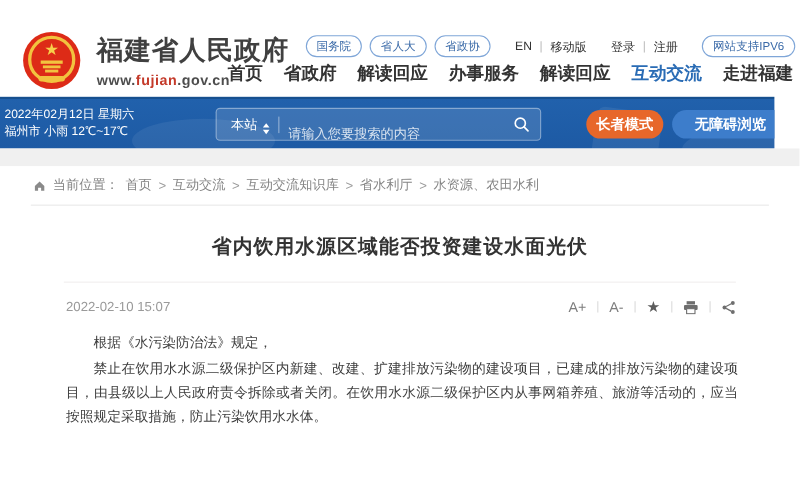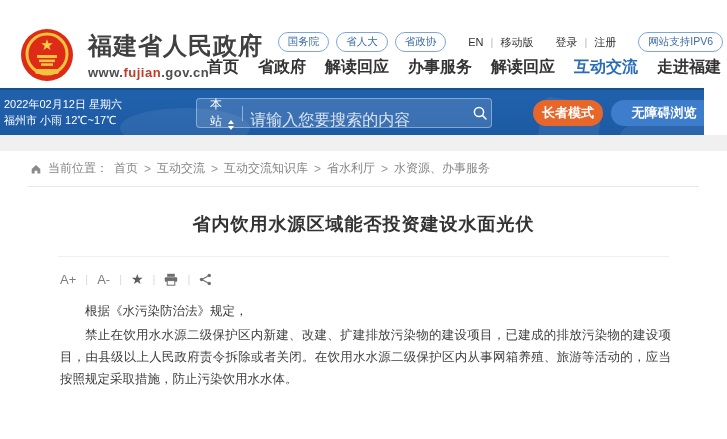--- a/index.html
+++ b/index.html
@@ -46,21 +46,21 @@
                border-radius:4px; display:flex; align-items:center; color:#fff; }
   .scope { display:flex; align-items:flex-end; gap:5px; padding:0 8px 0 13px;
            font-size:12px; cursor:pointer; }
   .sort-arrows { display:flex; flex-direction:column; gap:2px; }
   .tri-up { width:0; height:0; border-left:3.5px solid transparent; border-right:3.5px solid transparent;
             border-bottom:4px solid #fff; }
   .tri-down { width:0; height:0; border-left:3.5px solid transparent; border-right:3.5px solid transparent;
               border-top:4px solid #fff; }
   .vsep { width:1px; height:15px; background:rgba(255,255,255,.45); }
   .search-input { flex:1; background:transparent; border:none; outline:none; color:#fff;
-                  font-size:16px; padding:0 8px; font-family:Liberation Mono, monospace;margin-top:16px; }
+                  font-size:12px; padding:0 8px; font-family:Liberation Sans, sans-serif;margin-top:16px; }
   .search-input::placeholder { color:rgba(255,255,255,.8); }
   .search-btn { width:34px; height:28px; display:flex; align-items:center; justify-content:center;
                 cursor:pointer; background:transparent; border:none; }
 
   .banner-btn { position:absolute; top:10px; height:26px; border:none; border-radius:14px;
                 color:#fff; font-size:13px; font-weight:bold; cursor:pointer;
                 display:flex; align-items:center; justify-content:center;
                 font-family:"Liberation Sans",sans-serif; }
   .elder { left:533px; width:70px; background:#e7672a; }
   .access { left:611px; width:106px; background:#3d7dcb; }
@@ -180,28 +180,29 @@
     </svg>
     <span>当前位置：</span>
     <span class="crumb">首页</span>
     <span class="csep">&gt;</span>
     <span class="crumb">互动交流</span>
     <span class="csep">&gt;</span>
     <span class="crumb">互动交流知识库</span>
     <span class="csep">&gt;</span>
     <span class="crumb">省水利厅</span>
     <span class="csep">&gt;</span>
-    <span class="crumb">水资源、办事服务</span>
+    <span class="crumb">水资源、农田水利</span>
   </div>
   <div class="divider1"></div>
 
   <div class="article-title">省内饮用水源区域能否投资建设水面光伏</div>
   <div class="divider2"></div>
 
   <div class="meta-row">
+    <span class="pub-date">2022-02-10 15:07</span>
     <span class="tools">
       <span class="tool">A+</span>
       <span class="isep">|</span>
       <span class="tool">A-</span>
       <span class="isep">|</span>
       <span class="tool">
           <span class="star-glyph">★</span>
         </span>
       <span class="isep">|</span>
       <span class="tool">

